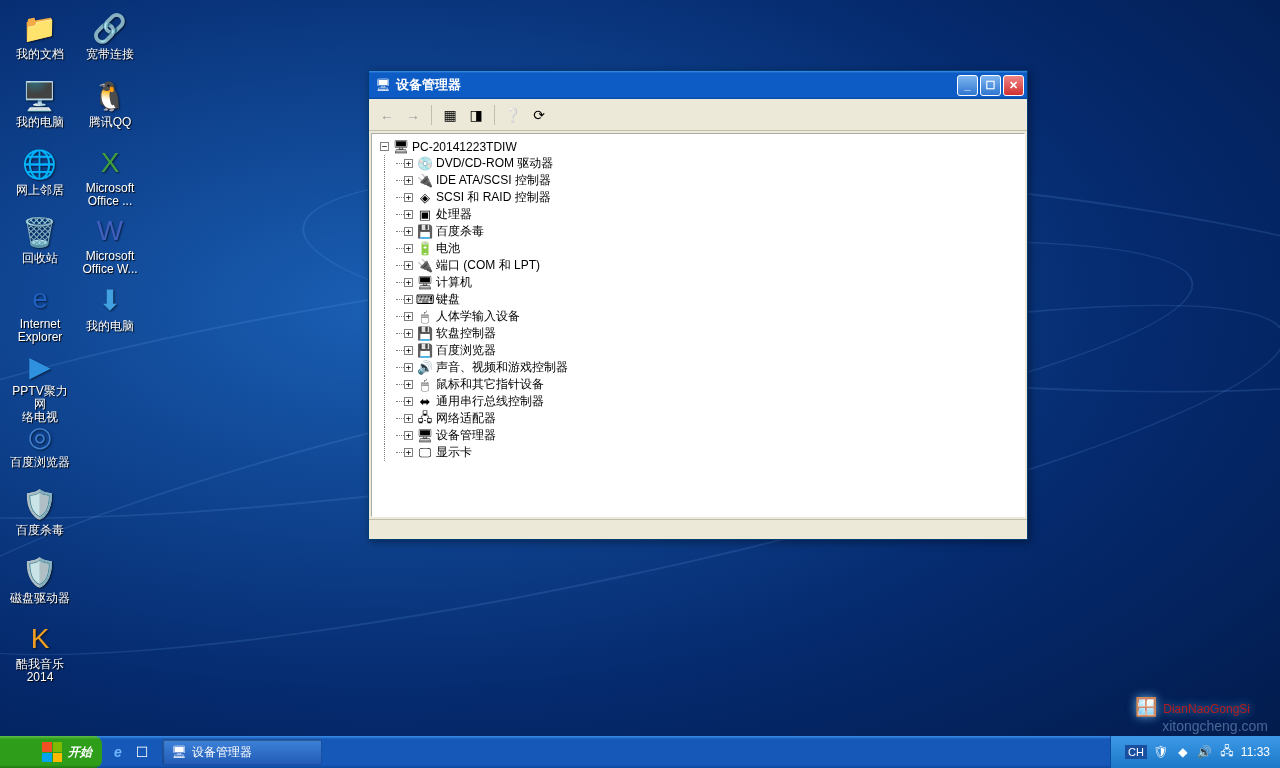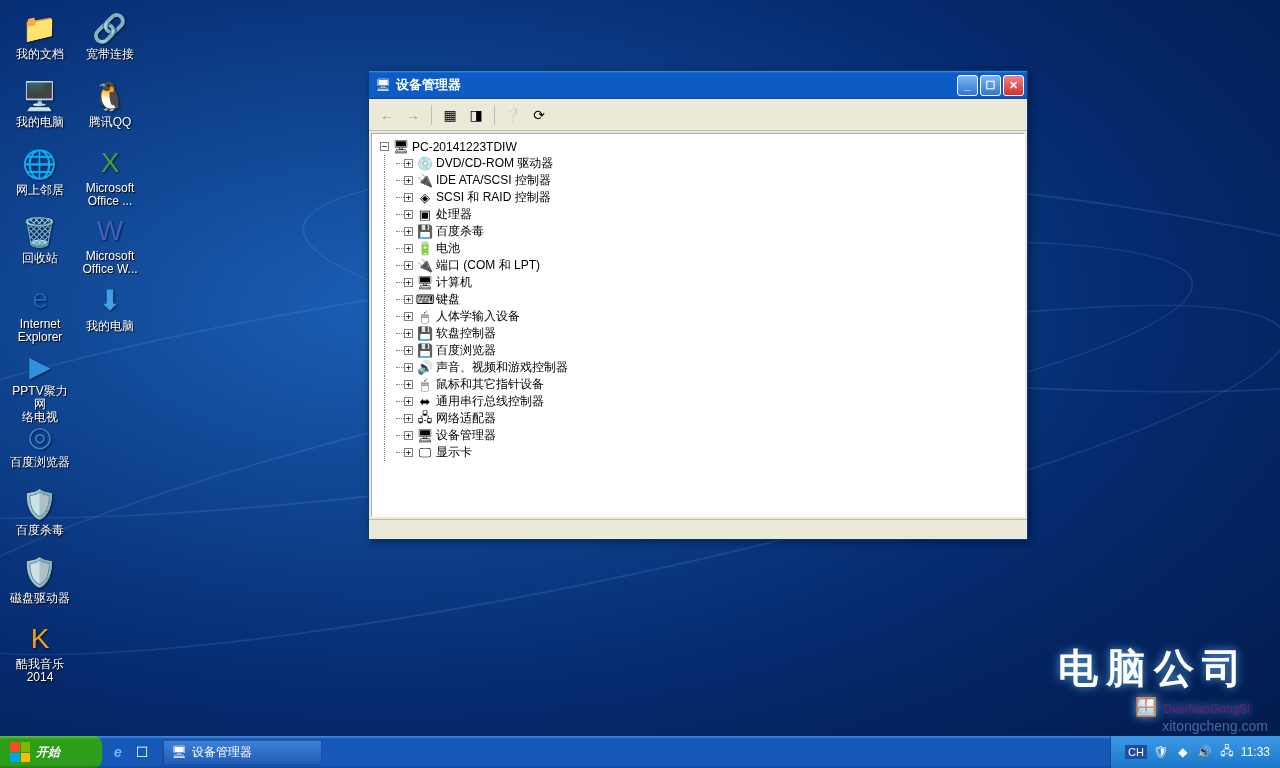--- a/index.html
+++ b/index.html
@@ -4,21 +4,21 @@
 <style>
 * { margin: 0; padding: 0; box-sizing: border-box; font-family: "SimSun", "宋体", sans-serif; font-size: 12px; }
 body { width: 1280px; height: 768px; overflow: hidden; position: relative; background: radial-gradient(ellipse at 30% 40%, #1a5fb4 0%, #052a6e 60%, #021a4a 100%); }
 .wave { position: absolute; width: 1400px; height: 200px; border: 2px solid rgba(120,180,255,0.15); border-radius: 50%; pointer-events: none; }
 .desktop-icons { position: absolute; top: 8px; left: 8px; display: flex; flex-direction: column; flex-wrap: wrap; height: 720px; gap: 4px 6px; }
 .desktop-icon { width: 64px; height: 64px; display: flex; flex-direction: column; align-items: center; justify-content: flex-start; color: #fff; text-align: center; cursor: pointer; padding-top: 2px; }
 .desktop-icon .icon-img { width: 36px; height: 36px; display: flex; align-items: center; justify-content: center; font-size: 28px; text-shadow: 1px 1px 2px rgba(0,0,0,0.6); }
 .desktop-icon .icon-label { margin-top: 2px; line-height: 13px; text-shadow: 1px 1px 1px #000; word-break: break-all; }
 .watermark { position: absolute; right: 30px; bottom: 50px; color: #fff; text-align: right; text-shadow: 0 0 10px rgba(120,200,255,0.8); }
 .watermark .cn { font-size: 40px; font-weight: bold; letter-spacing: 8px; }
-.watermark .en { font-size: 18px; color: #701a75; margin-top: 0; }
+.watermark .en { font-size: 18px; color: #b91c1c; margin-top: 0; }
 .watermark-site { position: absolute; right: 12px; bottom: 34px; color: rgba(180,210,255,0.4); font-size: 14px; }
 
 .window { position: absolute; left: 368px; top: 70px; width: 660px; height: 470px; background: #ece9d8; border: 1px solid #003c74; box-shadow: 2px 2px 8px rgba(0,0,0,0.4); display: flex; flex-direction: column; }
 .titlebar { height: 28px; background: linear-gradient(to bottom, #3a8ee6 0%, #0d5bc4 8%, #0d5bc4 92%, #0846a5 100%); display: flex; align-items: center; padding: 0 3px 0 6px; color: #fff; }
 .titlebar .ticon { width: 16px; height: 16px; margin-right: 5px; display:flex; align-items:center; justify-content:center; font-size:12px;}
 .titlebar .ttext { flex: 1; font-weight: bold; font-size: 13px; }
 .titlebar .tbtns { display: flex; gap: 2px; }
 .tbtn { width: 21px; height: 21px; border: 1px solid #fff; border-radius: 3px; display: flex; align-items: center; justify-content: center; font-size: 11px; font-weight: bold; cursor: pointer; }
 .tbtn.min, .tbtn.max { background: linear-gradient(to bottom, #7eb6f0, #2f75d0); color: #fff; }
 .tbtn.close { background: linear-gradient(to bottom, #f08585, #d03030); color: #fff; }
@@ -35,21 +35,21 @@
 .tree { font-family: "SimSun", "宋体", sans-serif; }
 .tree-row { display: flex; align-items: center; height: 17px; white-space: nowrap; }
 .tree-row .toggle { width: 9px; height: 9px; border: 1px solid #808080; display: inline-flex; align-items: center; justify-content: center; font-size: 9px; line-height: 7px; margin-right: 4px; background: #fff; color: #000; cursor: pointer; font-family: monospace; }
 .tree-row .toggle::before { content: '+'; }
 .tree-row.expanded .toggle::before { content: '−'; }
 .tree-row .dline { border-top: 1px dotted #808080; height: 1px; }
 .tree-row .nicon { width: 16px; height: 16px; margin-right: 3px; display:inline-flex; align-items:center; justify-content:center; font-size:13px; }
 .statusbar { height: 20px; background: #ece9d8; border-top: 1px solid #c0bfae; }
 
 .taskbar { position: absolute; bottom: 0; left: 0; right: 0; height: 32px; background: linear-gradient(to bottom, #3a8ee6 0%, #1558b8 10%, #1558b8 90%, #0d4aa0 100%); display: flex; align-items: stretch; }
-.start-button { width: 102px; background: linear-gradient(to bottom, #5fbf4a 0%, #2e9e1a 10%, #2e9e1a 90%, #1e7810 100%); display: flex; align-items: center; padding: 0 10px; color: #fff; font-weight: bold; font-style: italic; font-size: 16px; cursor: pointer; border-radius: 0 8px 8px 0; font-family: "Microsoft YaHei", sans-serif;}
+.start-button { width: 102px; background: linear-gradient(to bottom, #5fbf4a 0%, #2e9e1a 10%, #2e9e1a 90%, #1e7810 100%); display: flex; align-items: center; padding: 0 10px; color: #fff; font-weight: bold; font-style: italic; font-size: 16px; cursor: pointer; border-radius: 0 8px 8px 0; font-family: "Microsoft YaHei", sans-serif; justify-content: flex-end;}
 .start-button .winlogo { width: 20px; height: 20px; margin-right: 6px; display:grid; grid-template-columns:1fr 1fr; grid-template-rows:1fr 1fr; gap:1px;}
 .winlogo span:nth-child(1){background:#f25022;} .winlogo span:nth-child(2){background:#7fba00;} .winlogo span:nth-child(3){background:#00a4ef;} .winlogo span:nth-child(4){background:#ffb900;}
 .quick-launch { display: flex; align-items: center; padding: 0 6px; gap: 4px; }
 .quick-launch .qicon { width: 20px; height: 20px; display: flex; align-items: center; justify-content: center; cursor: pointer; color:#fff; font-size:14px;}
 .task-items { flex: 1; display: flex; align-items: center; padding: 3px 4px; gap: 2px; }
 .task-item { height: 26px; min-width: 160px; background: linear-gradient(to bottom, #3e82d8, #225db8); border: 1px solid #1a4e9e; display: flex; align-items: center; padding: 0 8px; color: #fff; cursor: pointer; border-radius: 2px; box-shadow: inset 1px 1px 1px rgba(0,0,0,0.3);}
 .task-item .ticn { width: 16px; height: 16px; margin-right: 5px; display:flex;align-items:center;justify-content:center;font-size:12px;}
 .systray { background: linear-gradient(to bottom, #3e9ae8, #1a78c8); display: flex; align-items: center; padding: 0 10px 0 14px; gap: 6px; color: #fff; border-left: 1px solid #0d4aa0; }
 .systray .sicon { width: 16px; height: 16px; display:flex;align-items:center;justify-content:center; cursor:pointer; font-size:12px;}
 .lang-ind { background: #1a4e9e; padding: 1px 3px; font-size: 11px; }
@@ -118,21 +118,20 @@
       <div class="icon-img" style="color:#4060c0">W</div>
       <div class="icon-label">Microsoft<br>Office W...</div>
     </div>
     <div class="desktop-icon">
       <div class="icon-img" style="color:#40a0e0">⬇</div>
       <div class="icon-label">我的电脑</div>
     </div>
   </div>
 
 <div class="watermark">
-  <div class="cn">电脑公司</div>
   <div class="en">🪟 <span>DianNaoGongSi</span></div>
 </div>
 <div class="watermark-site">xitongcheng.com</div>
 
 <div class="window">
   <div class="titlebar">
     <span class="ticon">🖥</span>
     <span class="ttext">设备管理器</span>
     <div class="tbtns">
       <div class="tbtn min">_</div>

